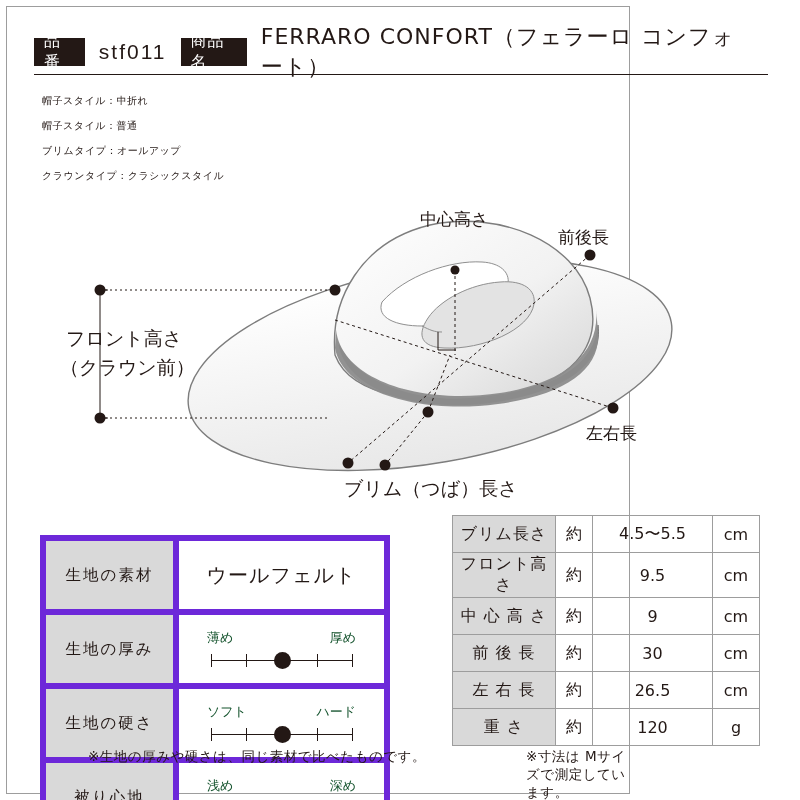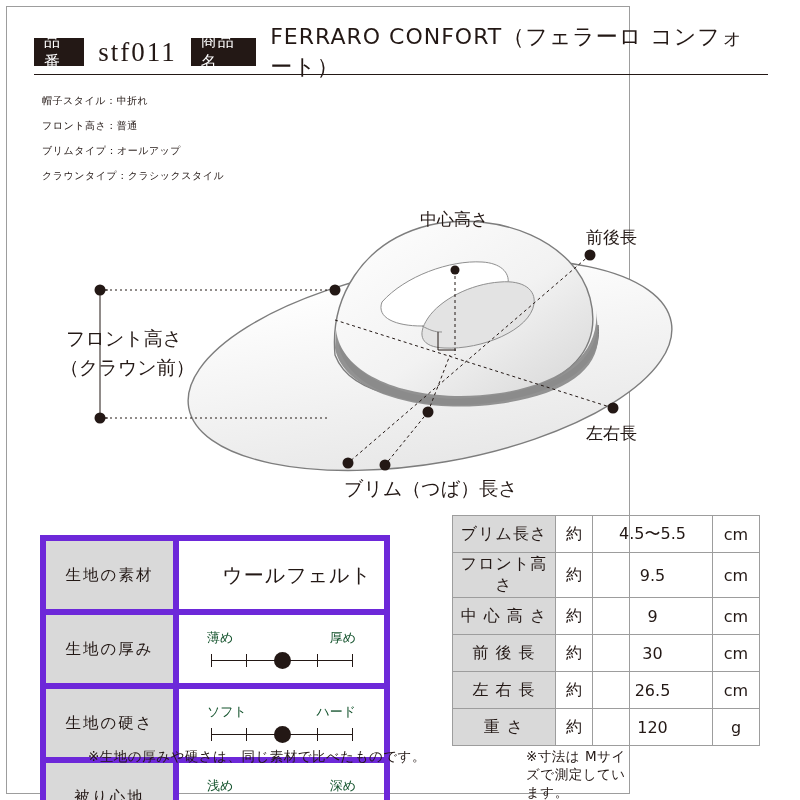--- a/index.html
+++ b/index.html
@@ -26,21 +26,21 @@
     font-size:16px;letter-spacing:1px;
     display:flex;align-items:center;justify-content:center;
     padding:0 10px;height:28px;
   }
   .hdr-value{
     display:flex;align-items:center;
     font-size:22px;padding:0 14px;height:28px;
     font-family:"DejaVu Sans", sans-serif;
     letter-spacing:1px;
   }
-  .hdr-value.code{font-family:Liberation Serif, serif;font-size:27px;letter-spacing:2px;}
+  .hdr-value.code{font-family:Liberation Sans, sans-serif;font-size:21px;letter-spacing:2px;}
   .hdr-rule{
     position:absolute;left:34px;top:74px;width:734px;height:1px;background:#231815;
   }
 
   
   .spec-list{
     position:absolute;left:42px;top:88px;width:500px;
     font-size:10px;line-height:25px;
     font-family:"DejaVu Sans", sans-serif;
     letter-spacing:0.5px;
@@ -65,21 +65,21 @@
     padding:12px;
     vertical-align:middle;
   }
   .tl-head{
     background:#d9d9d9;
     width:103px;height:44px;
     text-align:center;
     font-size:15.5px;letter-spacing:2px;
     font-family:"DejaVu Sans", sans-serif;
   }
-  .tl-body{height:44px;text-align:right;}
+  .tl-body{height:44px;text-align:center;}
   .tl-material{font-size:20px;letter-spacing:1px;font-family:"DejaVu Sans", sans-serif;}
   .scale-wrap{position:relative;height:44px;}
   .scale-ends{
     display:flex;justify-content:space-between;
     padding:2px 16px 0 16px;
     font-size:13px;color:#14532d;
     font-family:"DejaVu Sans", sans-serif;
   }
   .scale-track{position:relative;margin:4px 20px 0 20px;height:18px;}
   .scale-line{position:absolute;left:0;right:0;top:9px;height:1px;background:#231815;}
@@ -122,21 +122,21 @@
   <div class="header">
     <div class="hdr-label">品番</div>
     <div class="hdr-value code">stf011</div>
     <div class="hdr-label">商品名</div>
     <div class="hdr-value">FERRARO CONFORT（フェラーロ コンフォート）</div>
   </div>
   <div class="hdr-rule"></div>
 
   <div class="spec-list">
     <div>帽子スタイル：中折れ</div>
-    <div>フロント高さ：普通</div>
+    <div>帽子スタイル：普通</div>
     <div>ブリムタイプ：オールアップ</div>
     <div>クラウンタイプ：クラシックスタイル</div>
   </div>
 
   <div class="illus">
     <svg width="740" height="330" viewBox="0 0 740 330">
       <defs>
         <linearGradient id="crownGrad" x1="0" y1="0" x2="1" y2="1">
           <stop offset="0%" stop-color="#ffffff"></stop>
           <stop offset="55%" stop-color="#f2f2f2"></stop>
@@ -192,21 +192,21 @@
         <circle cx="560" cy="75" r="5.5"></circle>
         <circle cx="583" cy="228" r="5.5"></circle>
         <circle cx="318" cy="283" r="5.5"></circle>
         <circle cx="355" cy="285" r="5.5"></circle>
         <circle cx="398" cy="232" r="5.5"></circle>
         <circle cx="425" cy="90" r="4.5"></circle>
       </g>
     </svg>
 
     <div class="ill-label" style="left:390px;top:28px;">中心高さ</div>
-    <div class="ill-label" style="left:556px;top:46px;text-align:center;">前後長</div>
+    <div class="ill-label" style="left:528px;top:46px;text-align:center;">前後長</div>
     <div class="ill-label big" style="left:36px;top:146px;">フロント高さ</div>
     <div class="ill-label big" style="left:30px;top:175px;">（クラウン前）</div>
     <div class="ill-label" style="left:556px;top:242px;">左右長</div>
     <div class="ill-label big" style="left:314px;top:296px;">ブリム（つば）長さ</div>
   </div>
 
   <table class="tbl-left">
     <tbody>
         <tr>
       <td class="tl-head">生地の素材</td>

